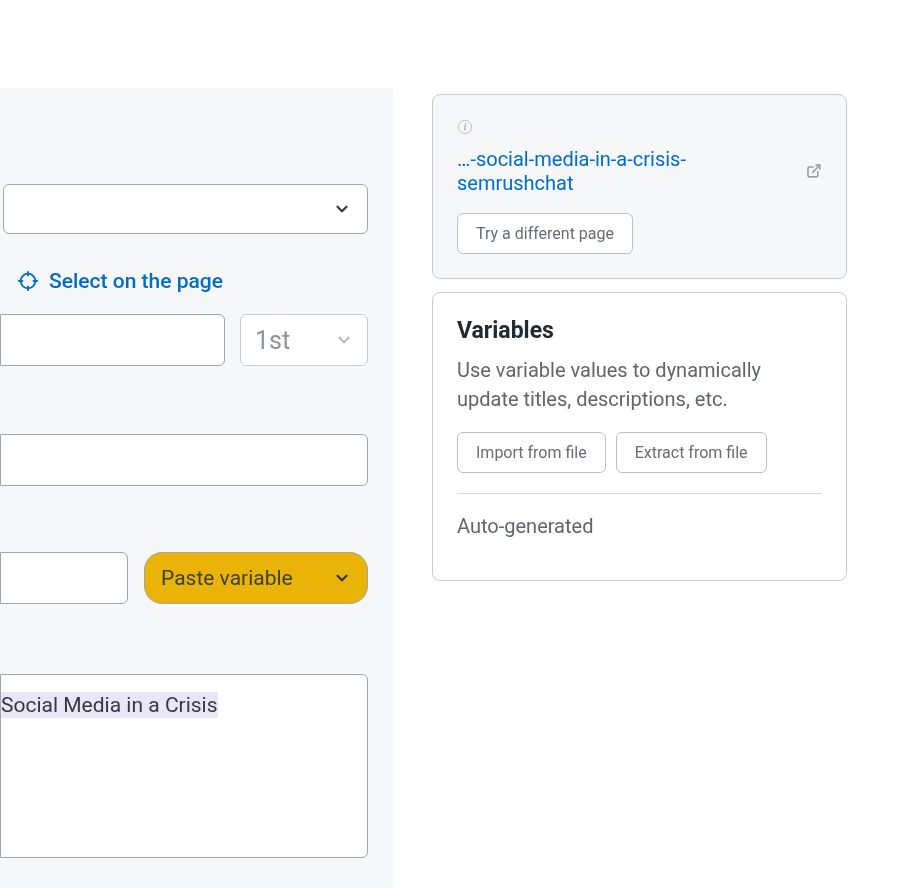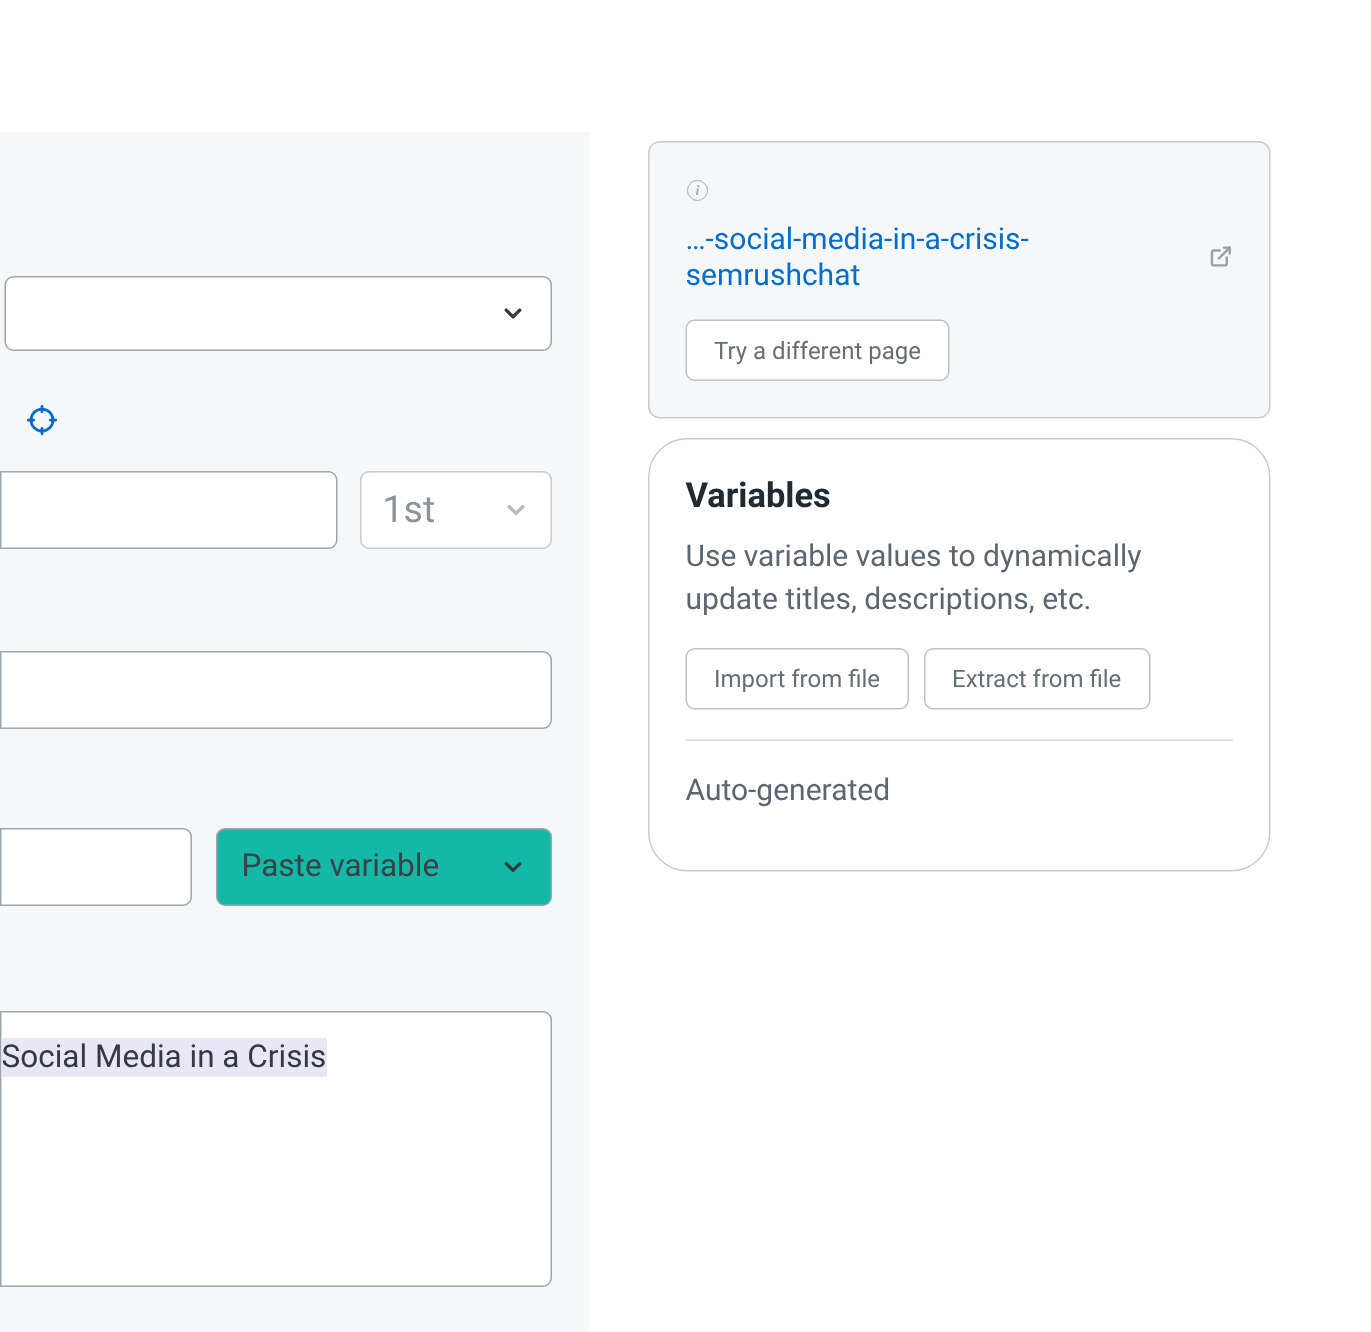--- a/index.html
+++ b/index.html
@@ -79,22 +79,22 @@
       align-items: center;
       justify-content: space-between;
       padding: 0 14px;
       color: #8b949a;
       font-size: 25px;
     }
     
     .paste-var-select {
       position: absolute;
       border: 1px solid #9ea6ab;
-      border-radius: 6px;
-      background: #14b8a6;
+      border-radius: 18px;
+      background: #eab308;
       display: flex;
       align-items: center;
       justify-content: space-between;
       padding: 0 16px;
       color: #3a4248;
       font-size: 21px;
     }
     
     .textarea-box {
       position: absolute;
@@ -131,21 +131,20 @@
       top: 94px;
       width: 415px;
       background: #f6f7f8;
     }
     
     .variables-card {
       left: 432px;
       top: 292px;
       width: 415px;
       background: #ffffff;
-      border-radius: 26px;
     }
     
     .card-title {
       font-size: 23px;
       font-weight: 700;
       color: #202a32;
       display: flex;
       align-items: center;
       gap: 10px;
       margin-bottom: 12px;
@@ -239,20 +238,21 @@
     </div>
 
     <div class="link-row" style="top: 181px; left: 17px;">
       <svg class="crosshair-icon" viewBox="0 0 24 24" fill="none" stroke="#006dca" stroke-width="2" stroke-linecap="round" stroke-linejoin="round">
           <circle cx="12" cy="12" r="8"></circle>
           <line x1="12" y1="2" x2="12" y2="6"></line>
           <line x1="12" y1="18" x2="12" y2="22"></line>
           <line x1="2" y1="12" x2="6" y2="12"></line>
           <line x1="18" y1="12" x2="22" y2="12"></line>
         </svg>
+      <span>Select on the page</span>
     </div>
 
     <div class="input-field" style="top: 226px; left: 0; width: 225px; height: 52px; border-top-left-radius:0; border-bottom-left-radius:0;"></div>
     <div class="ordinal-select" style="top: 226px; left: 240px; width: 128px; height: 52px;">
       <span>1st</span>
       <svg class="chevron-down" viewBox="0 0 24 24" fill="none" stroke="#b4bbc0" stroke-width="3" stroke-linecap="round" stroke-linejoin="round">
           <polyline points="6 9 12 15 18 9"></polyline>
         </svg>
     </div>
 

